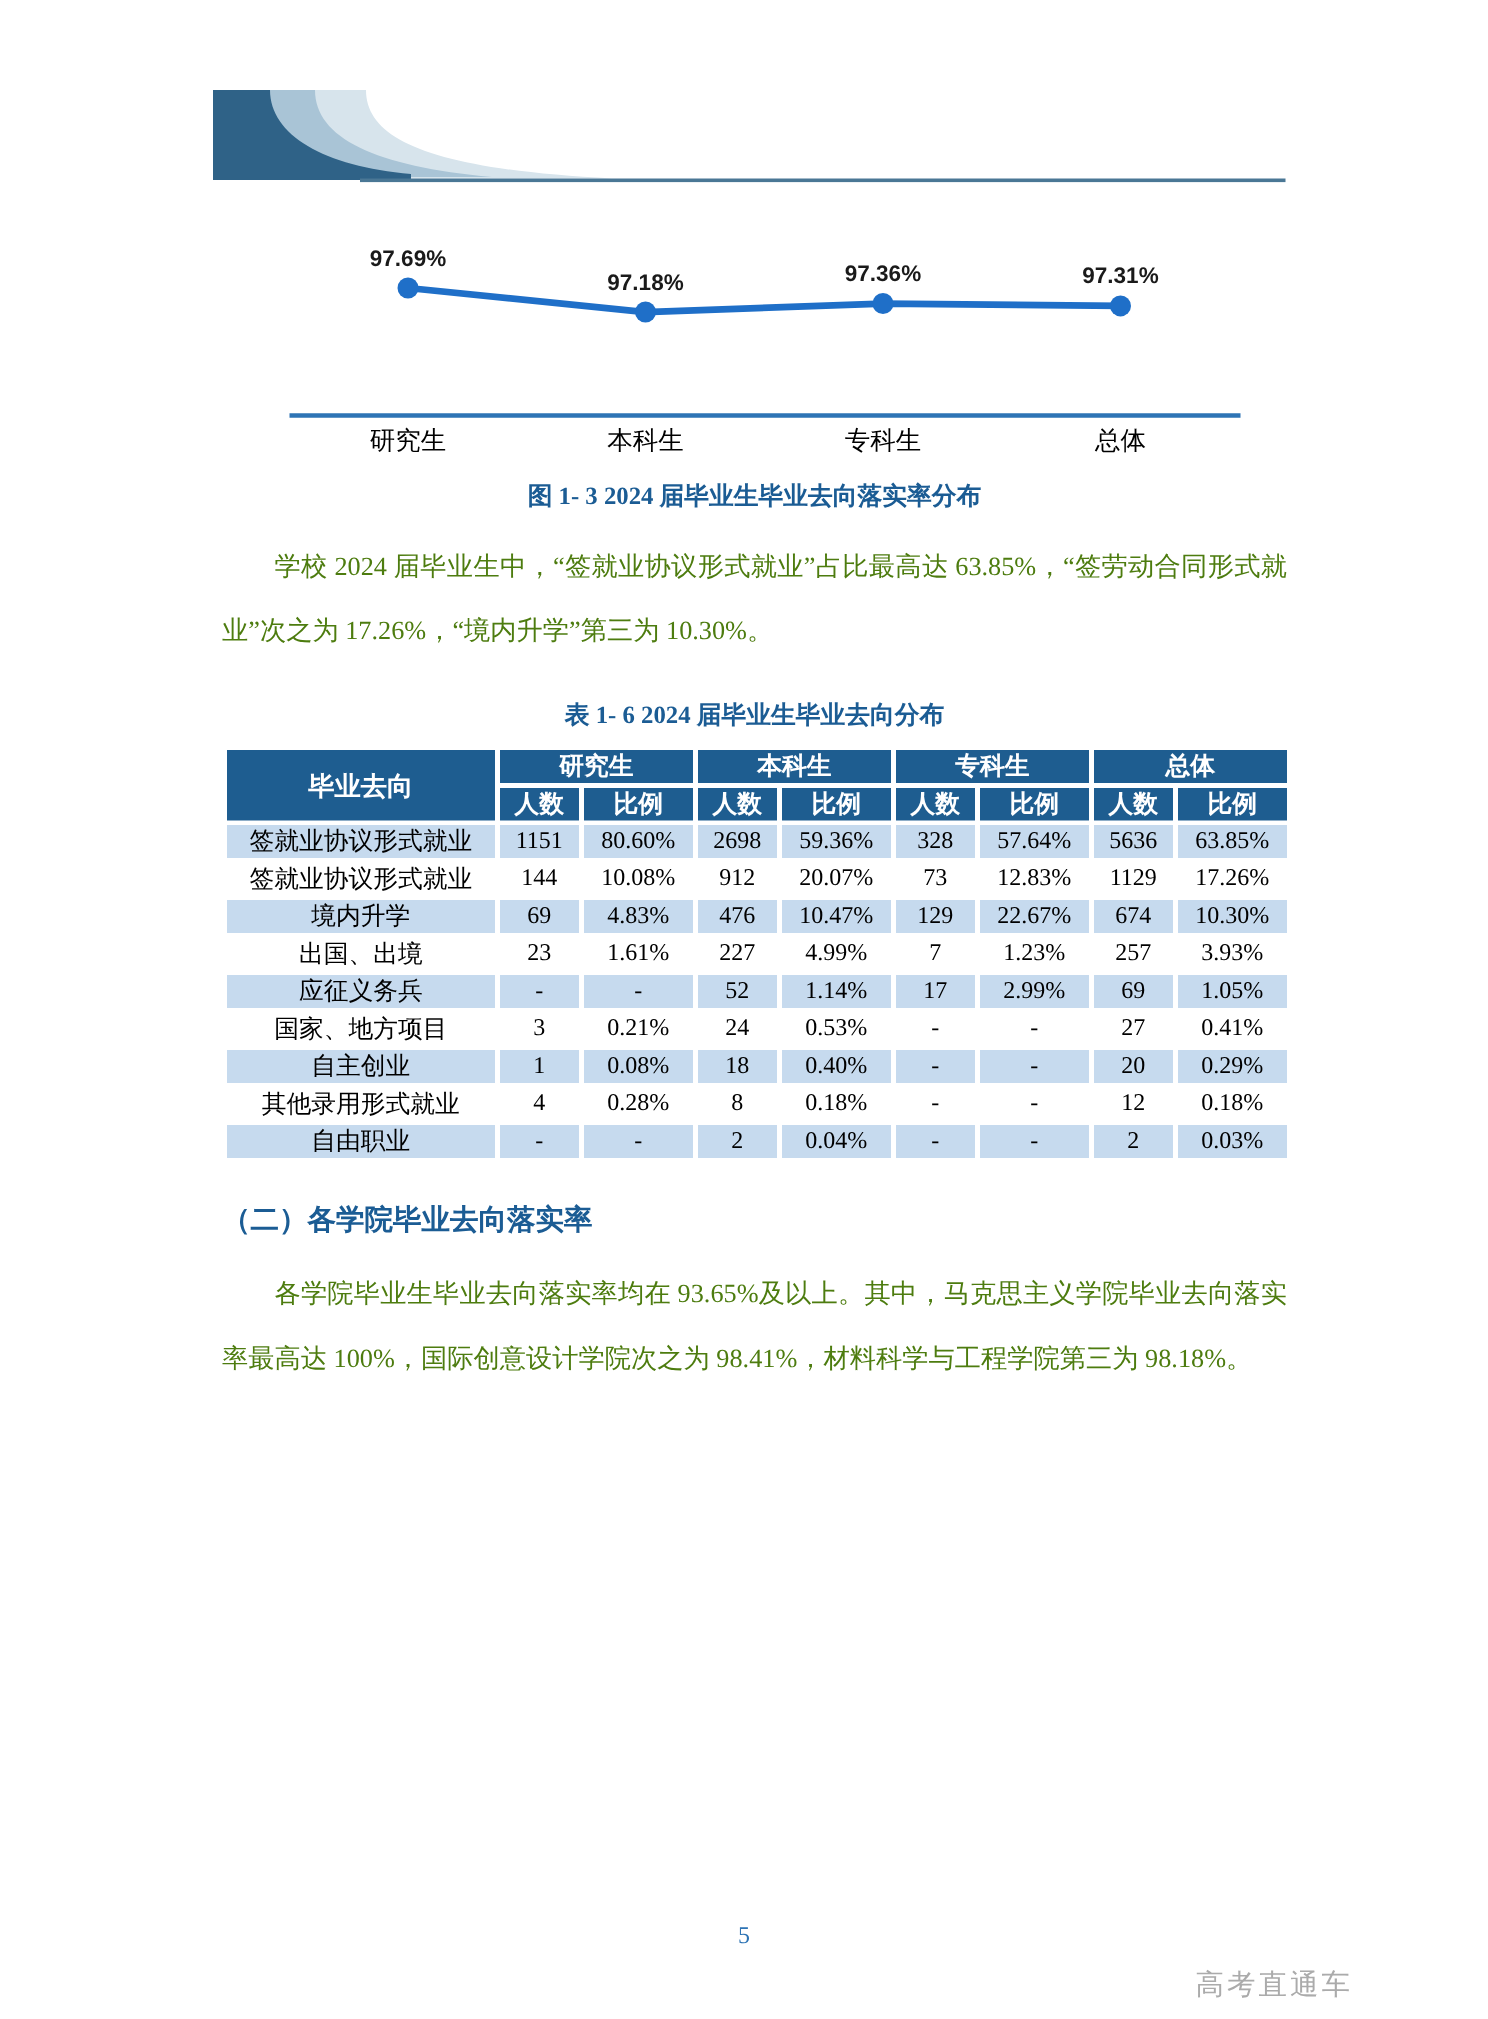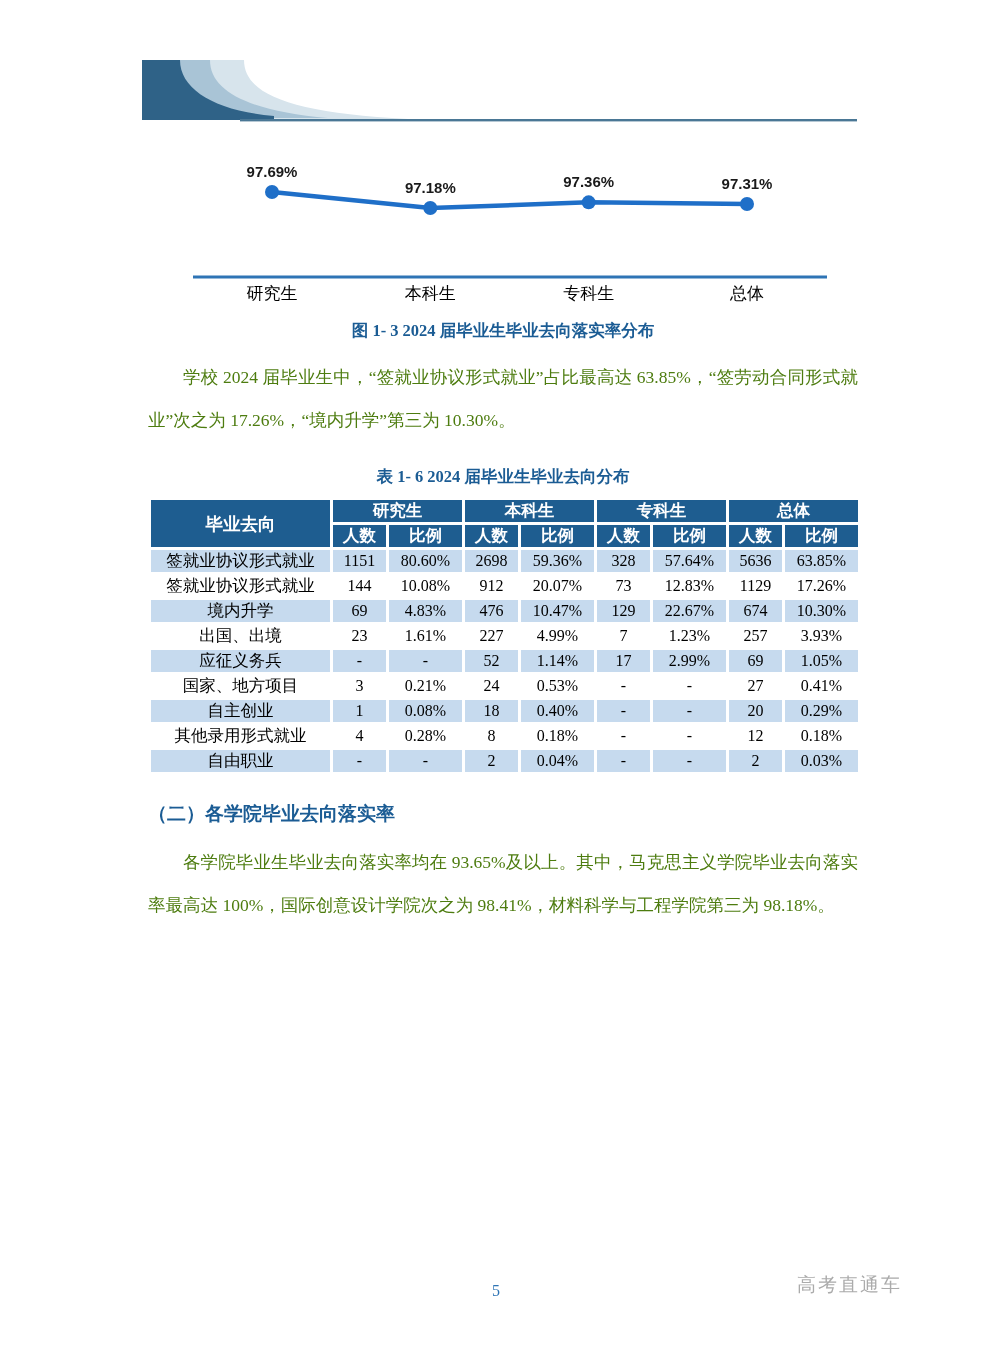--- a/index.html
+++ b/index.html
@@ -82,21 +82,21 @@
   .dest-table thead th.corner { font-size: 17.5px; }
   .dest-table tbody td { height: 22px; background: #ffffff; font-size: 16px; }
   .dest-table tbody td.row-label { font-size: 16.5px; }
   .dest-table tbody tr.alt td { background: var(--table-alt-row); }
   
   .page-number {
     position: absolute; left: 0; top: 1282px; width: 100%;
     text-align: center; font-size: 16px; color: var(--page-num-blue);
   }
   .watermark {
-    position: absolute; top: 1272px; right: 90px;
+    position: absolute; top: 1310px; right: 90px;
     font-family: "Liberation Sans", "DejaVu Sans", sans-serif;
     font-size: 19px; letter-spacing: 2px; color: var(--watermark-gray);
   }
 </style>
 </head>
 <body>
 
 <div class="page">
 
   <header class="page-header">

